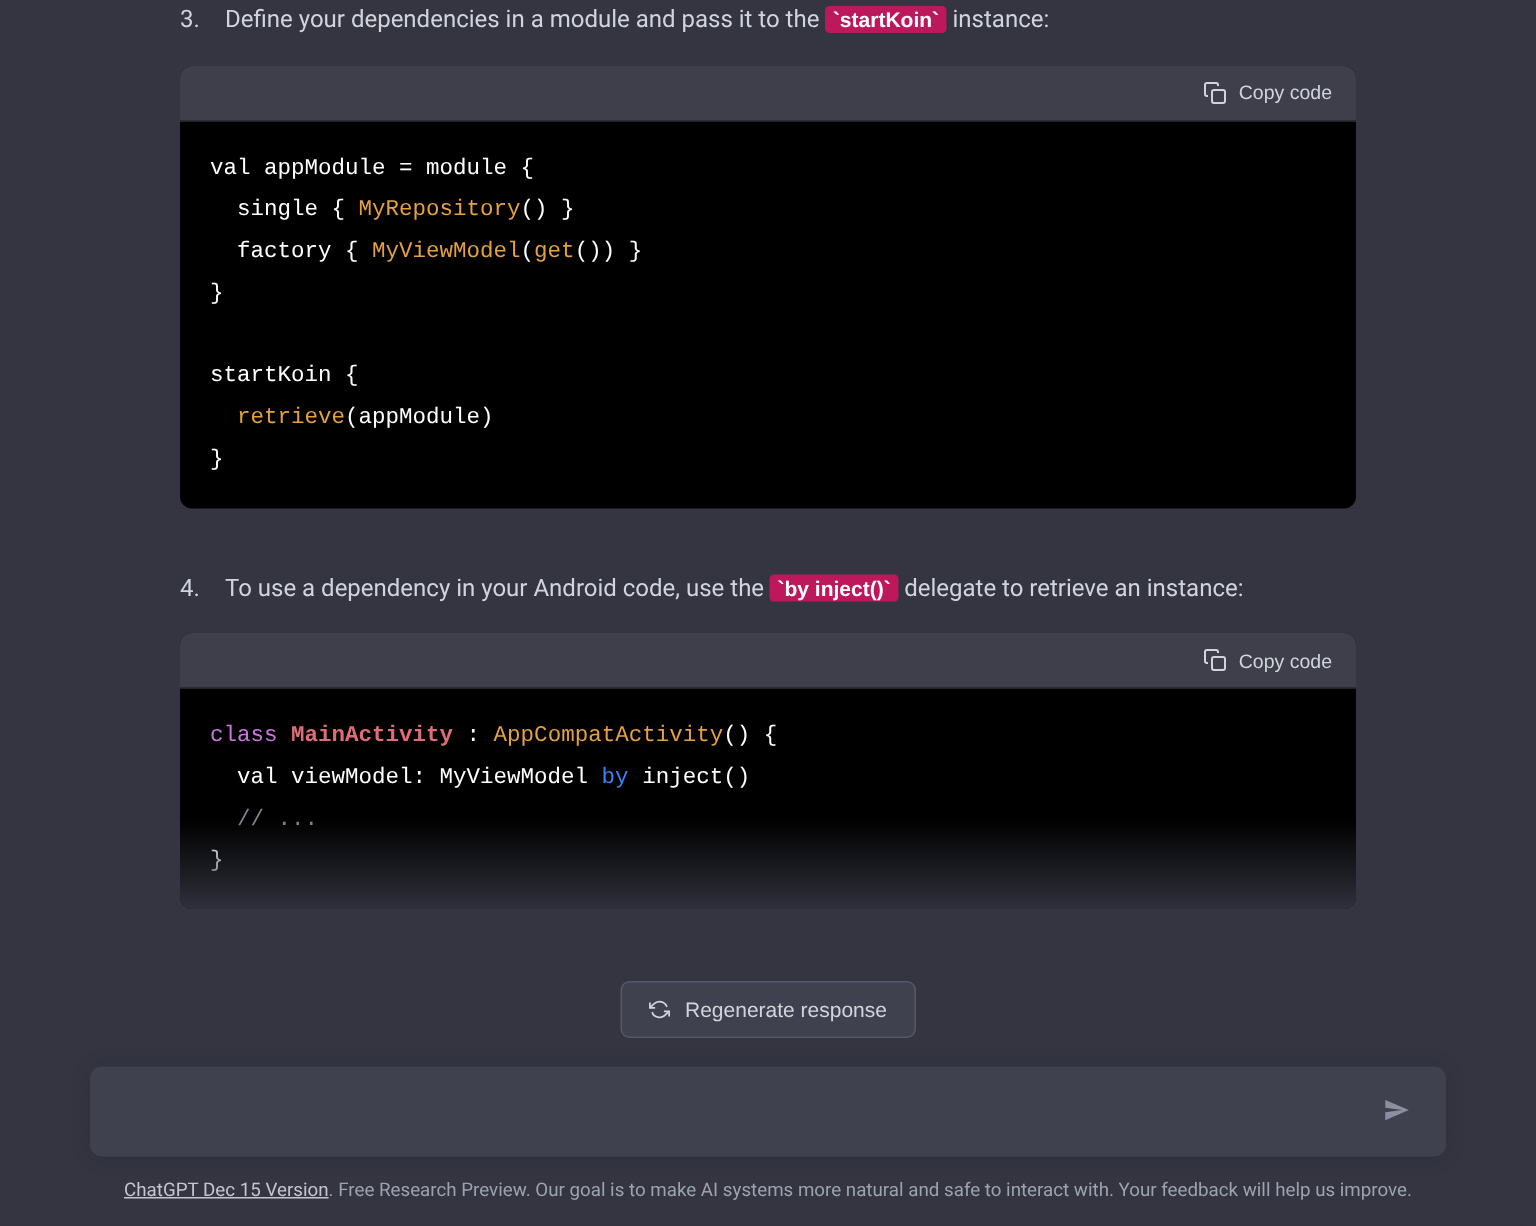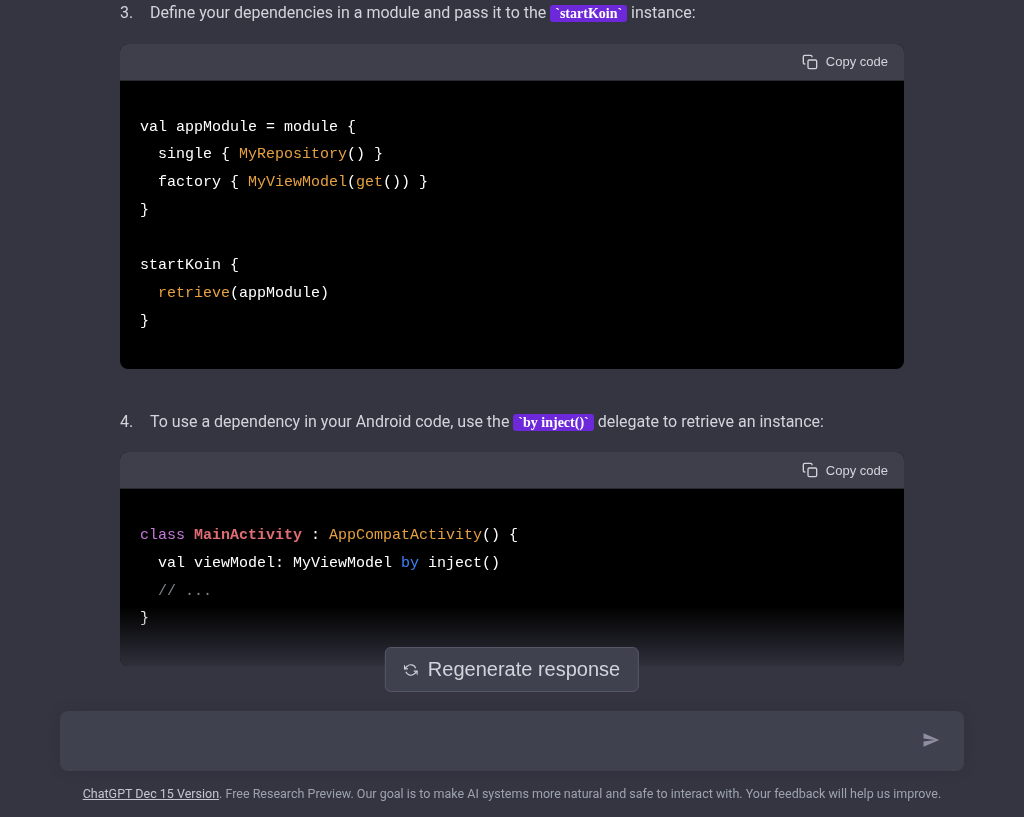--- a/index.html
+++ b/index.html
@@ -30,23 +30,23 @@
       line-height: 1.6;
       min-width: 18px;
     }
     .list-text {
       color: #d1d5db;
       font-size: 16px;
       line-height: 1.6;
       flex: 1;
     }
     .inline-code {
-      background: #6d28d9;
+      background: #be185d;
       color: #ffffff;
-      font-family: Liberation Serif, serif;
+      font-family: Liberation Sans, sans-serif;
       font-weight: bold;
       font-size: 14px;
       padding: 1px 5px;
       border-radius: 3px;
     }
     .code-block {
       margin-left: 0px;
       margin-bottom: 40px;
       border-radius: 8px;
       overflow: hidden;
@@ -69,21 +69,21 @@
       font-size: 13px;
       cursor: pointer;
       background: none;
       border: none;
     }
     .copy-icon {
       width: 16px;
       height: 16px;
     }
     .code-content {
-      padding: 33px 20px;
+      padding: 18px 20px;
       font-family: "Courier New", Consolas, monospace;
       font-size: 15px;
       line-height: 1.85;
       color: #ffffff;
       white-space: pre;
     }
     .kw-var { color: #ffffff; }
     .kw-class { color: #c678dd; }
     .kw-type { color: #e06c75; font-weight: bold; }
     .kw-call { color: #e5a03f; }
@@ -93,21 +93,21 @@
     .regenerate-button {
       position: absolute;
       left: 50%;
       transform: translateX(-50%);
       bottom: 125px;
       background: #40414f;
       border: 1px solid #565869;
       color: #d1d5db;
       padding: 10px 18px;
       border-radius: 6px;
-      font-size: 20px;
+      font-size: 14px;
       display: flex;
       align-items: center;
       gap: 10px;
       cursor: pointer;
     }
     .refresh-icon {
       width: 14px;
       height: 14px;
     }
     .input-area {

